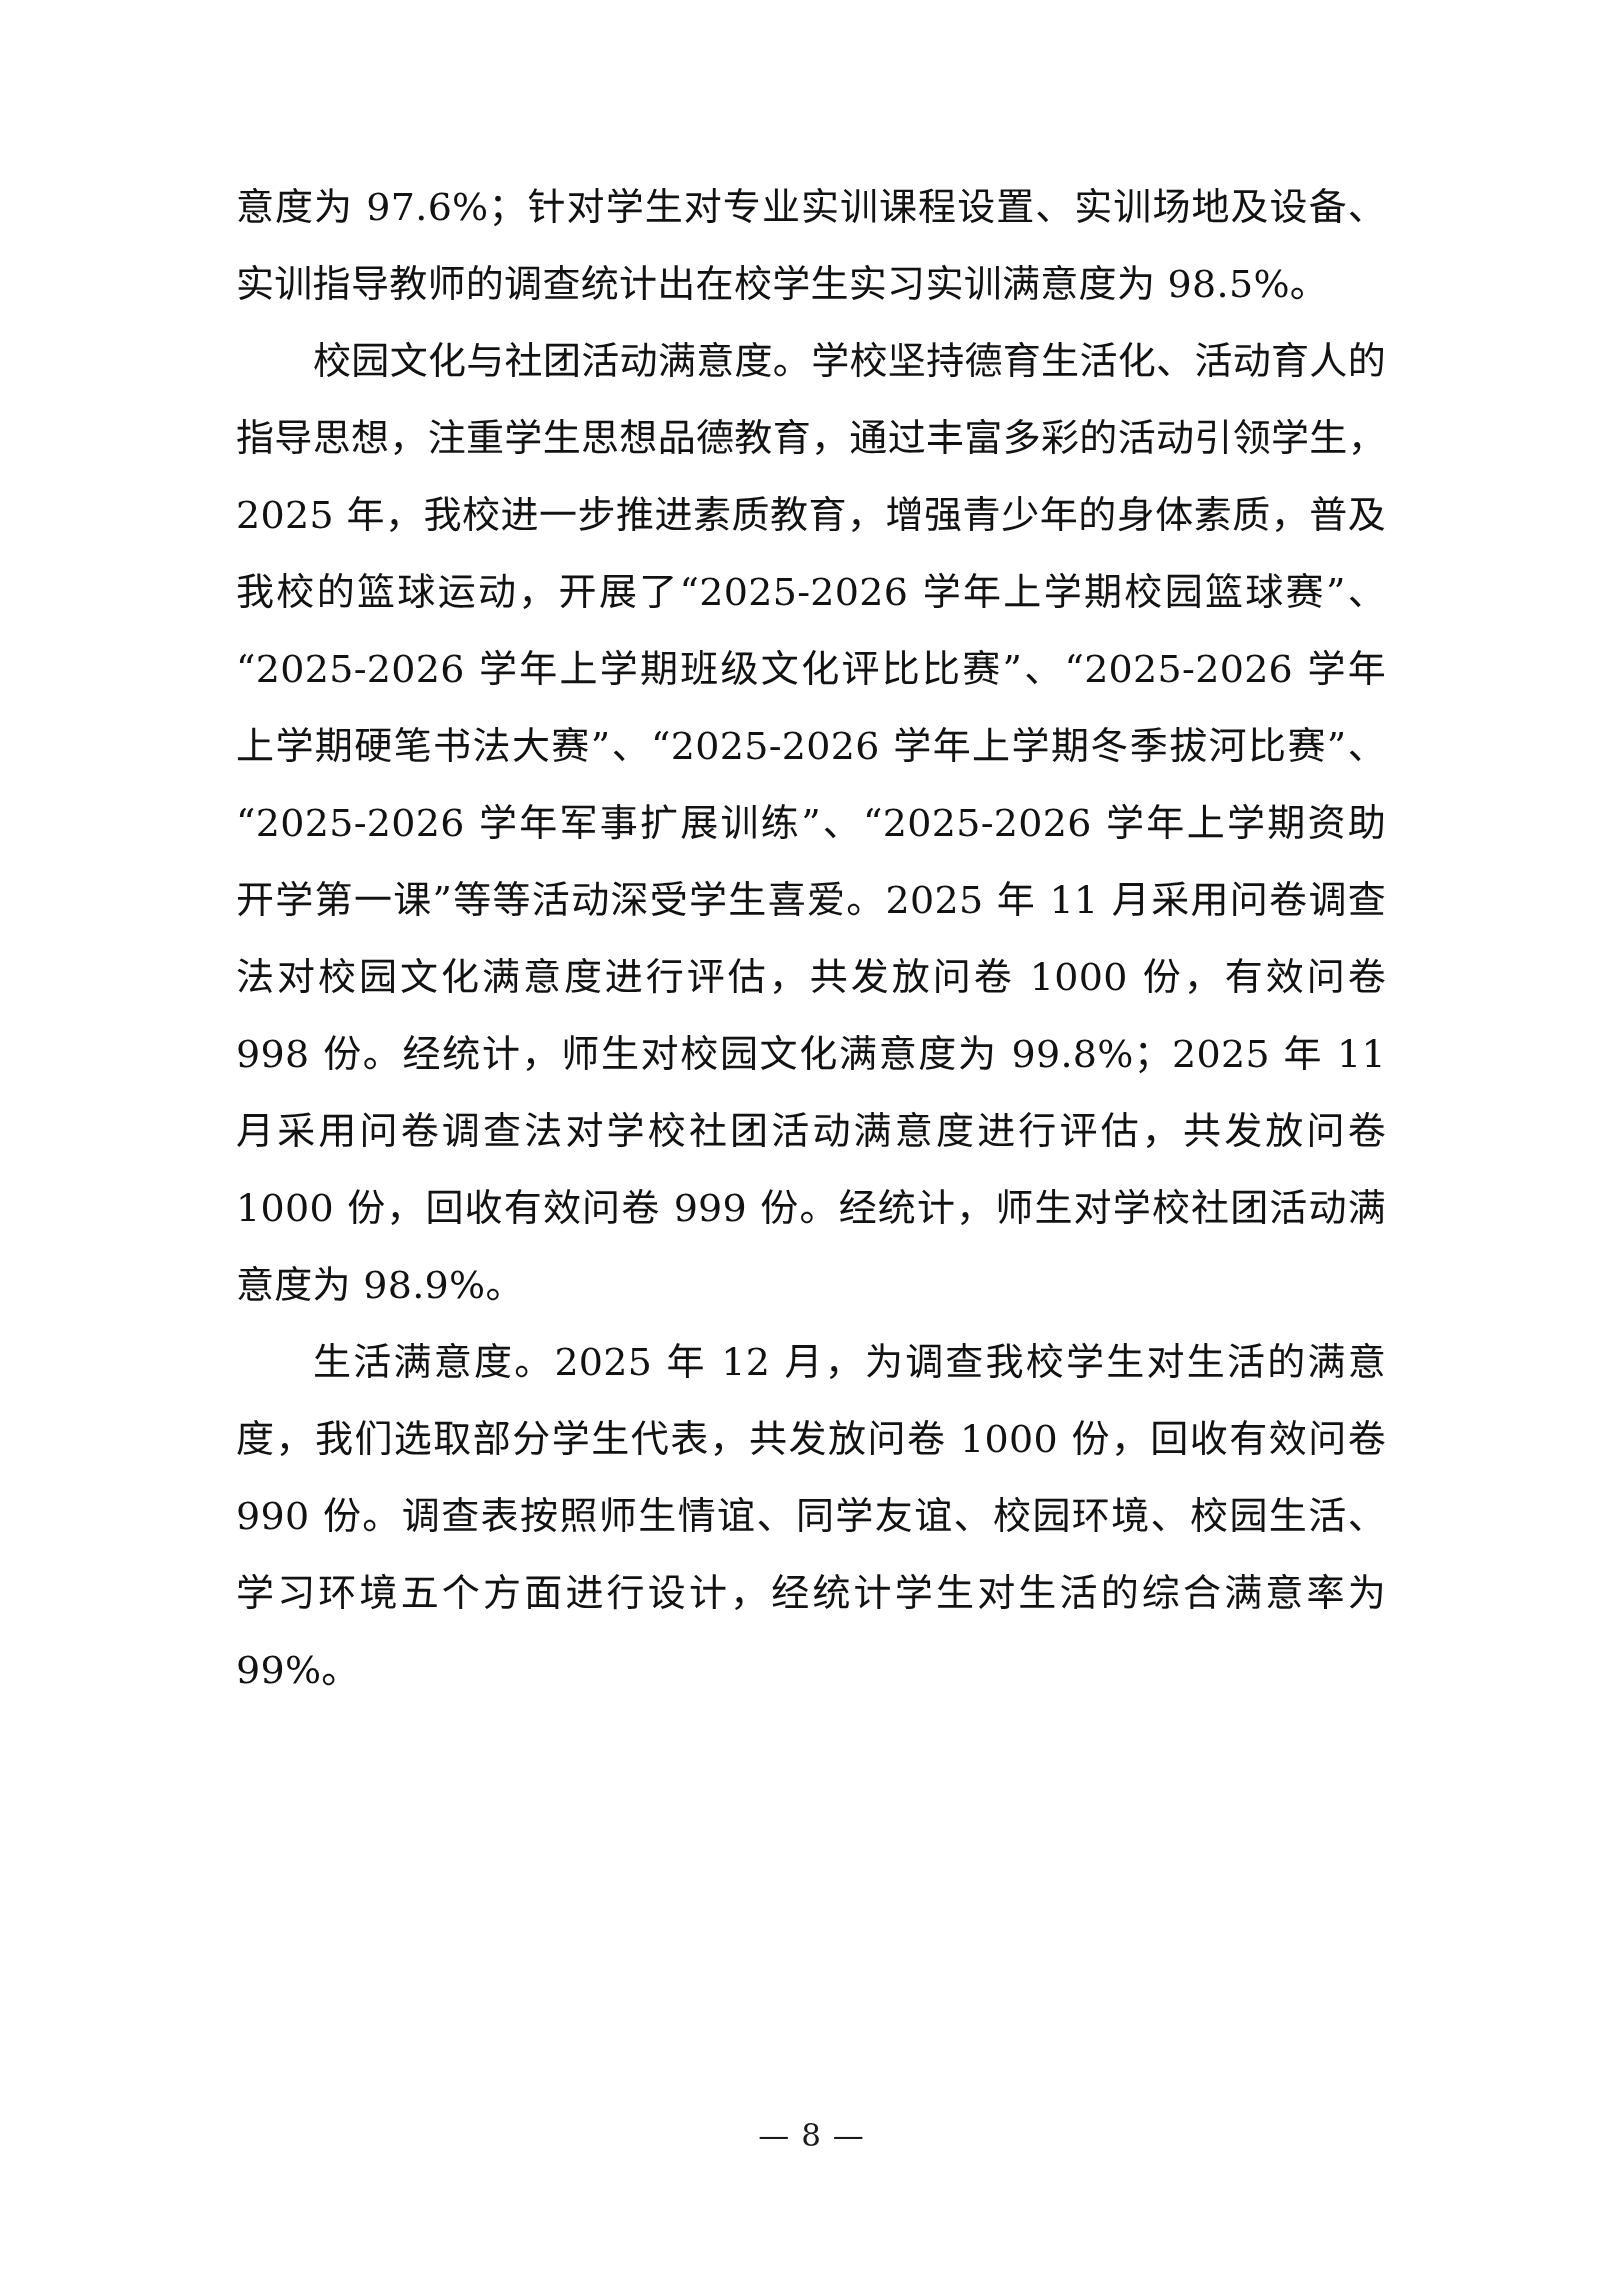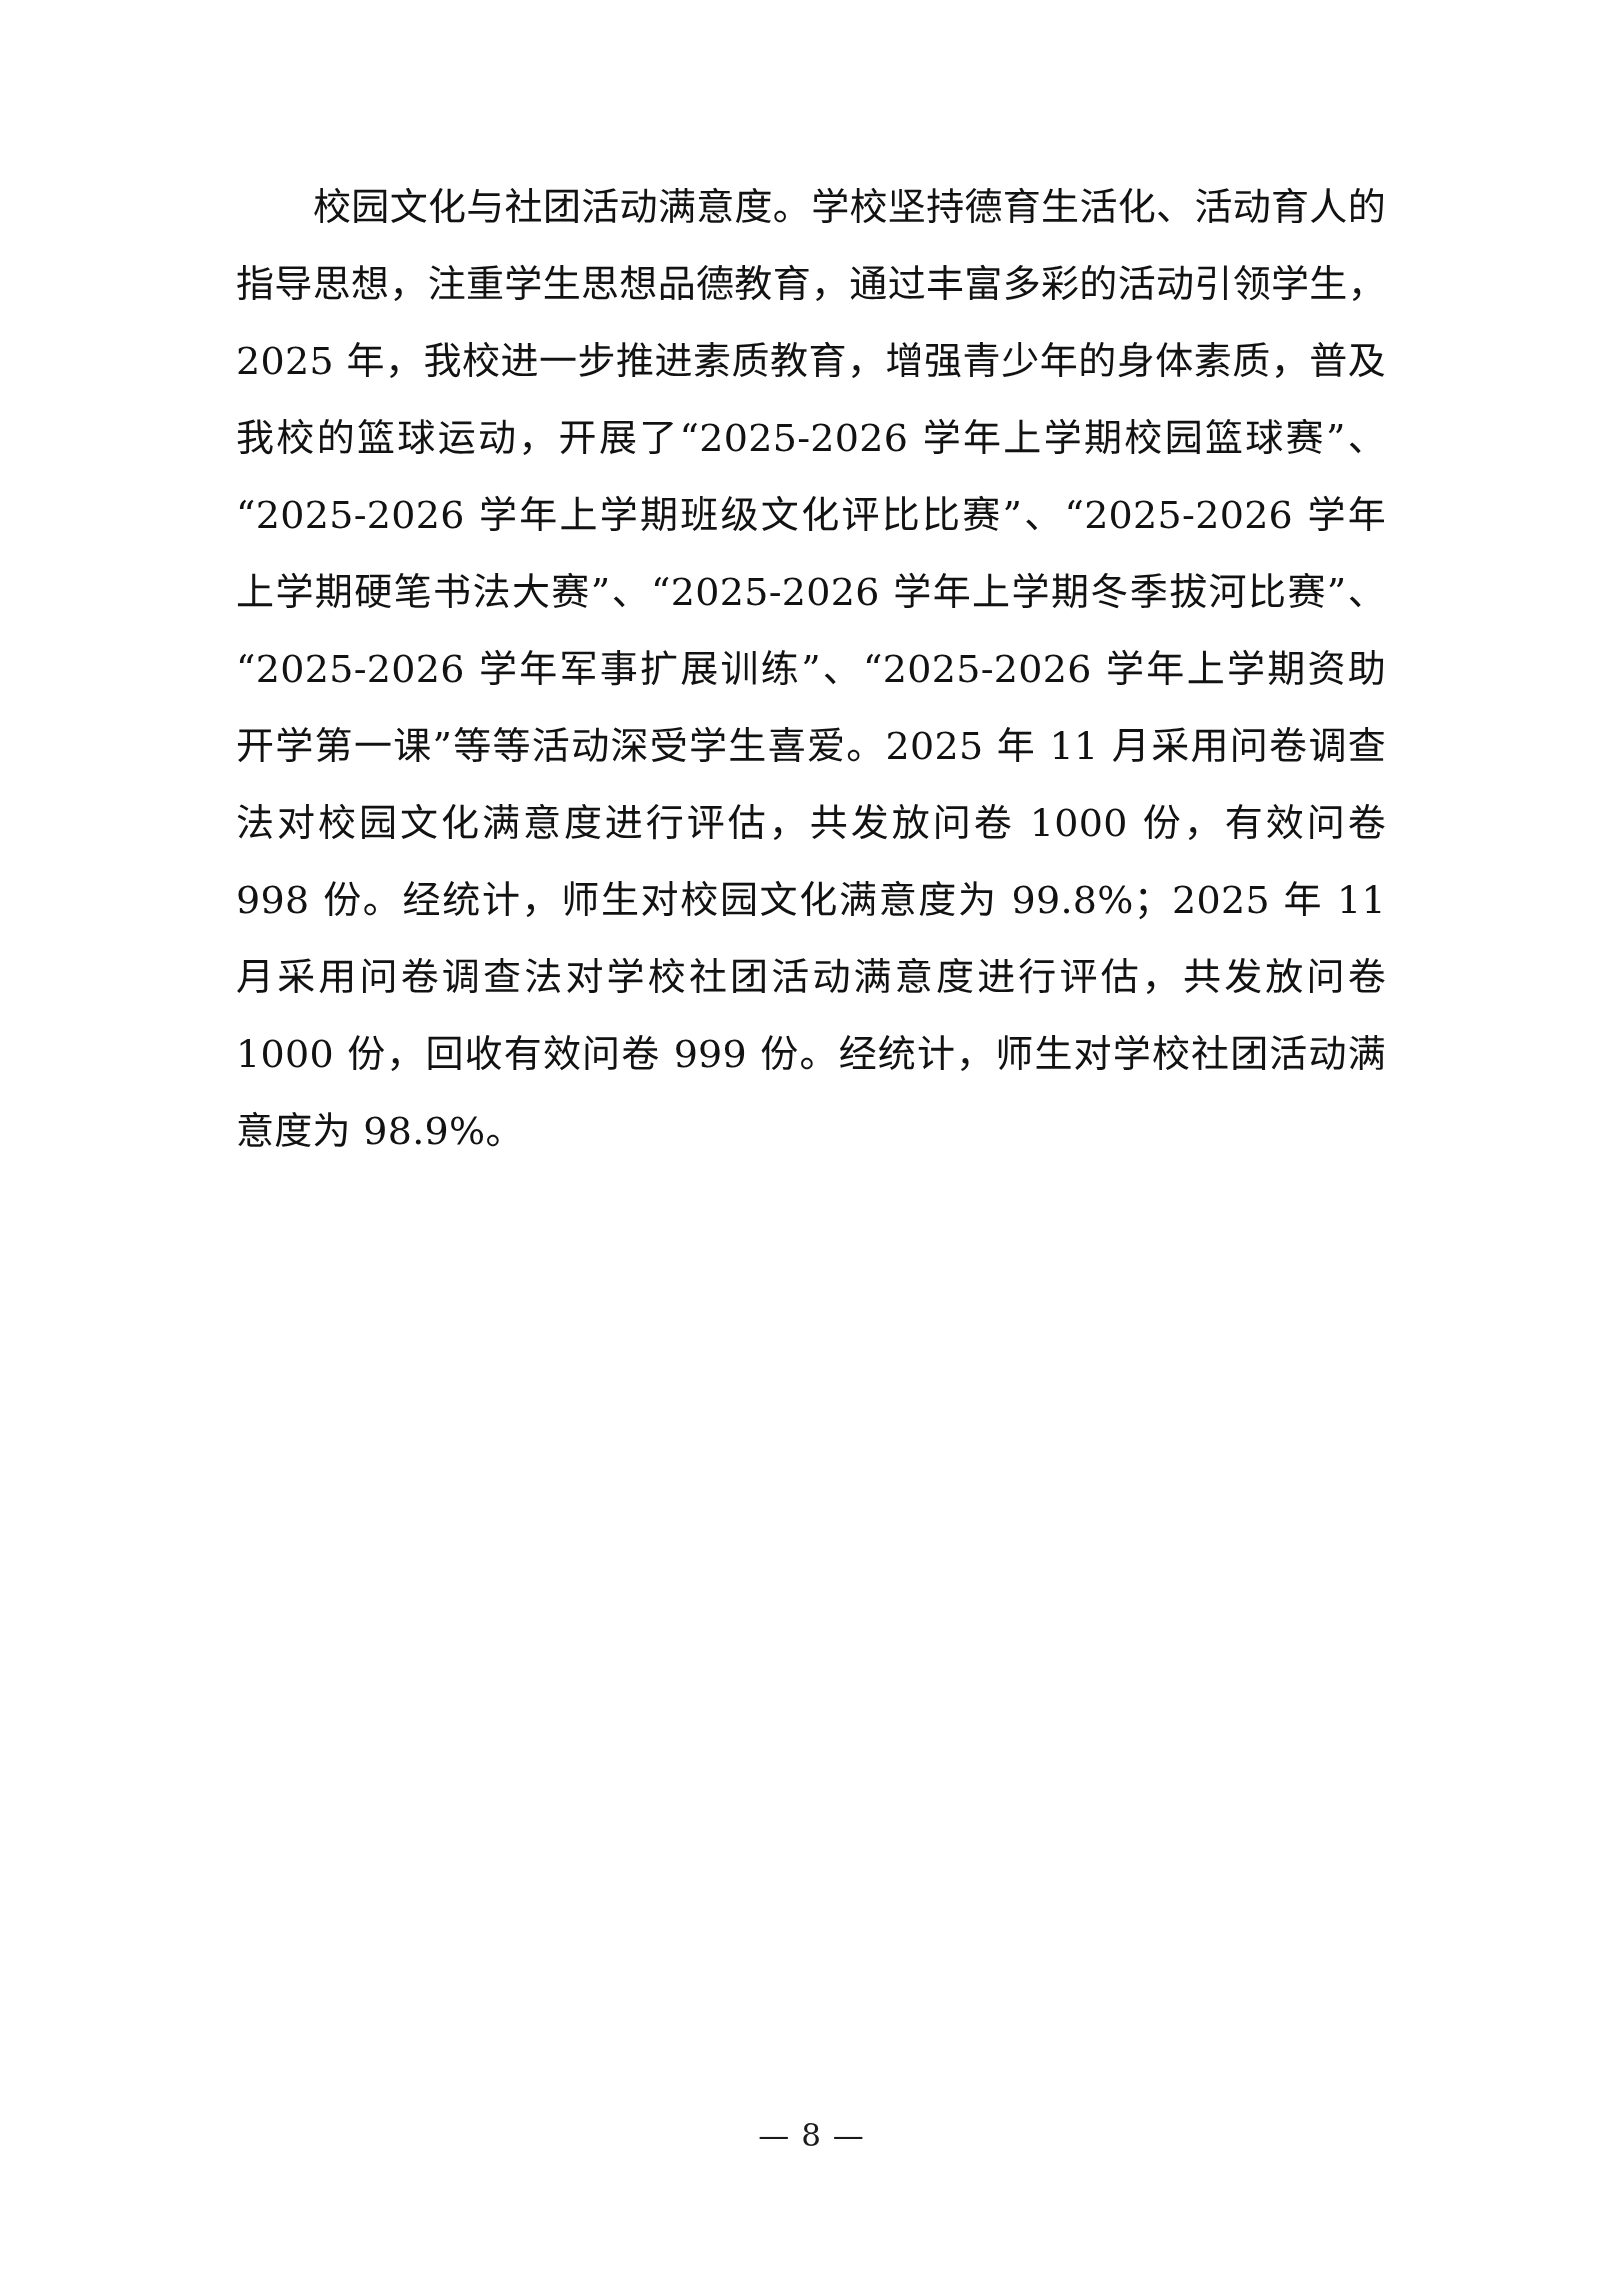--- a/index.html
+++ b/index.html
@@ -58,17 +58,19 @@
     color: #1a1a1a;
     letter-spacing: 1px;
     font-family: "DejaVu Serif", "Liberation Serif", serif;
   }
 </style>
 </head>
 <body>
 
 <div class="page">
   <div class="content">
+    <p class="para">意度为 97.6%；针对学生对专业实训课程设置、实训场地及设备、实训指导教师的调查统计出在校学生实习实训满意度为 98.5%。</p>
     <p class="para indent">校园文化与社团活动满意度。学校坚持德育生活化、活动育人的指导思想，注重学生思想品德教育，通过丰富多彩的活动引领学生，2025 年，我校进一步推进素质教育，增强青少年的身体素质，普及我校的篮球运动，开展了“2025-2026 学年上学期校园篮球赛”、“2025-2026 学年上学期班级文化评比比赛”、“2025-2026 学年上学期硬笔书法大赛”、“2025-2026 学年上学期冬季拔河比赛”、“2025-2026 学年军事扩展训练”、“2025-2026 学年上学期资助开学第一课”等等活动深受学生喜爱。2025 年 11 月采用问卷调查法对校园文化满意度进行评估，共发放问卷 1000 份，有效问卷 998 份。经统计，师生对校园文化满意度为 99.8%；2025 年 11 月采用问卷调查法对学校社团活动满意度进行评估，共发放问卷 1000 份，回收有效问卷 999 份。经统计，师生对学校社团活动满意度为 98.9%。</p>
+    <p class="para indent">生活满意度。2025 年 12 月，为调查我校学生对生活的满意度，我们选取部分学生代表，共发放问卷 1000 份，回收有效问卷 990 份。调查表按照师生情谊、同学友谊、校园环境、校园生活、学习环境五个方面进行设计，经统计学生对生活的综合满意率为 99%。</p>
   </div>
   <div class="footer">— 8 —</div>
 </div>
 
 
 </body></html>

